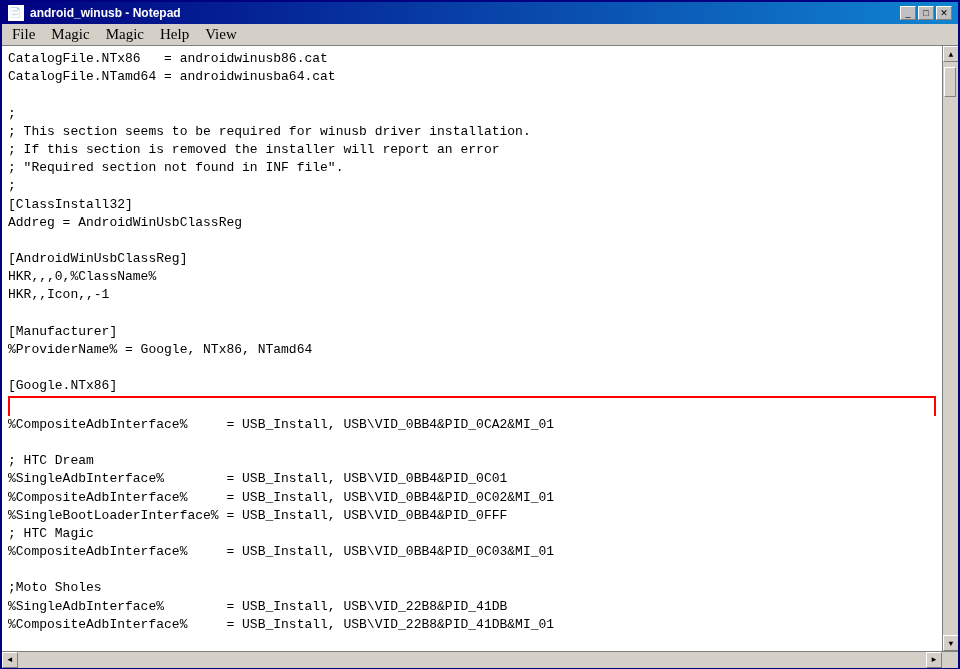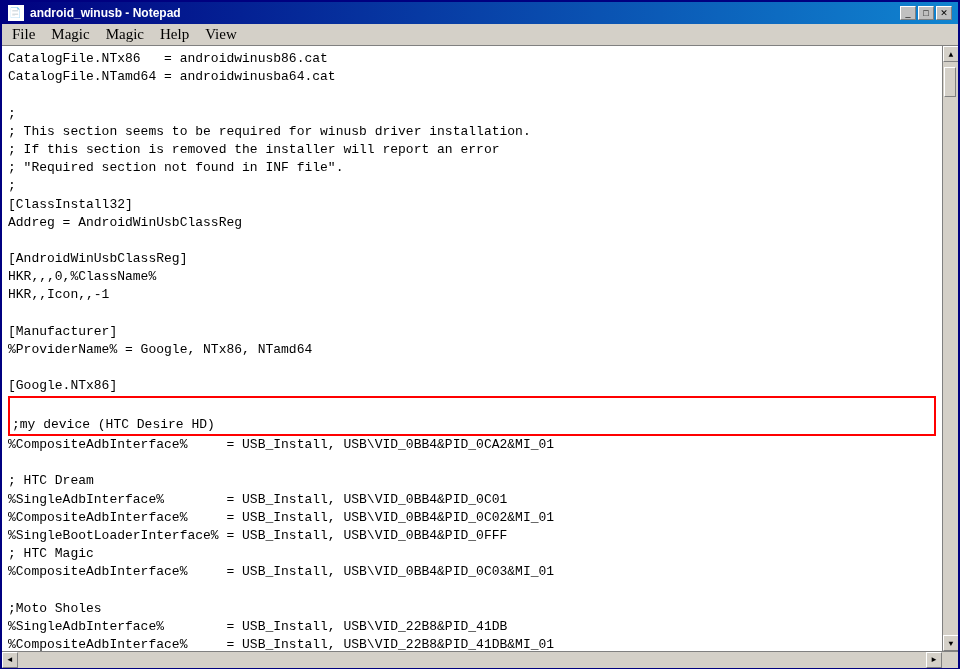--- a/index.html
+++ b/index.html
@@ -243,21 +243,20 @@
 
 [AndroidWinUsbClassReg]
 HKR,,,0,%ClassName%
 HKR,,Icon,,-1
 
 [Manufacturer]
 %ProviderName% = Google, NTx86, NTamd64
 
 [Google.NTx86]
 <span style="display:block; border: 2px solid red; border-bottom: none; padding: 0 2px;">
-</span><span style="display:block; border: 2px solid red; border-top: none; padding: 0 2px;">;my device (HTC Desire HD)
 </span>%CompositeAdbInterface%     = USB_Install, USB\VID_0BB4&amp;PID_0CA2&amp;MI_01
 
 ; HTC Dream
 %SingleAdbInterface%        = USB_Install, USB\VID_0BB4&amp;PID_0C01
 %CompositeAdbInterface%     = USB_Install, USB\VID_0BB4&amp;PID_0C02&amp;MI_01
 %SingleBootLoaderInterface% = USB_Install, USB\VID_0BB4&amp;PID_0FFF
 ; HTC Magic
 %CompositeAdbInterface%     = USB_Install, USB\VID_0BB4&amp;PID_0C03&amp;MI_01
 
 ;Moto Sholes

